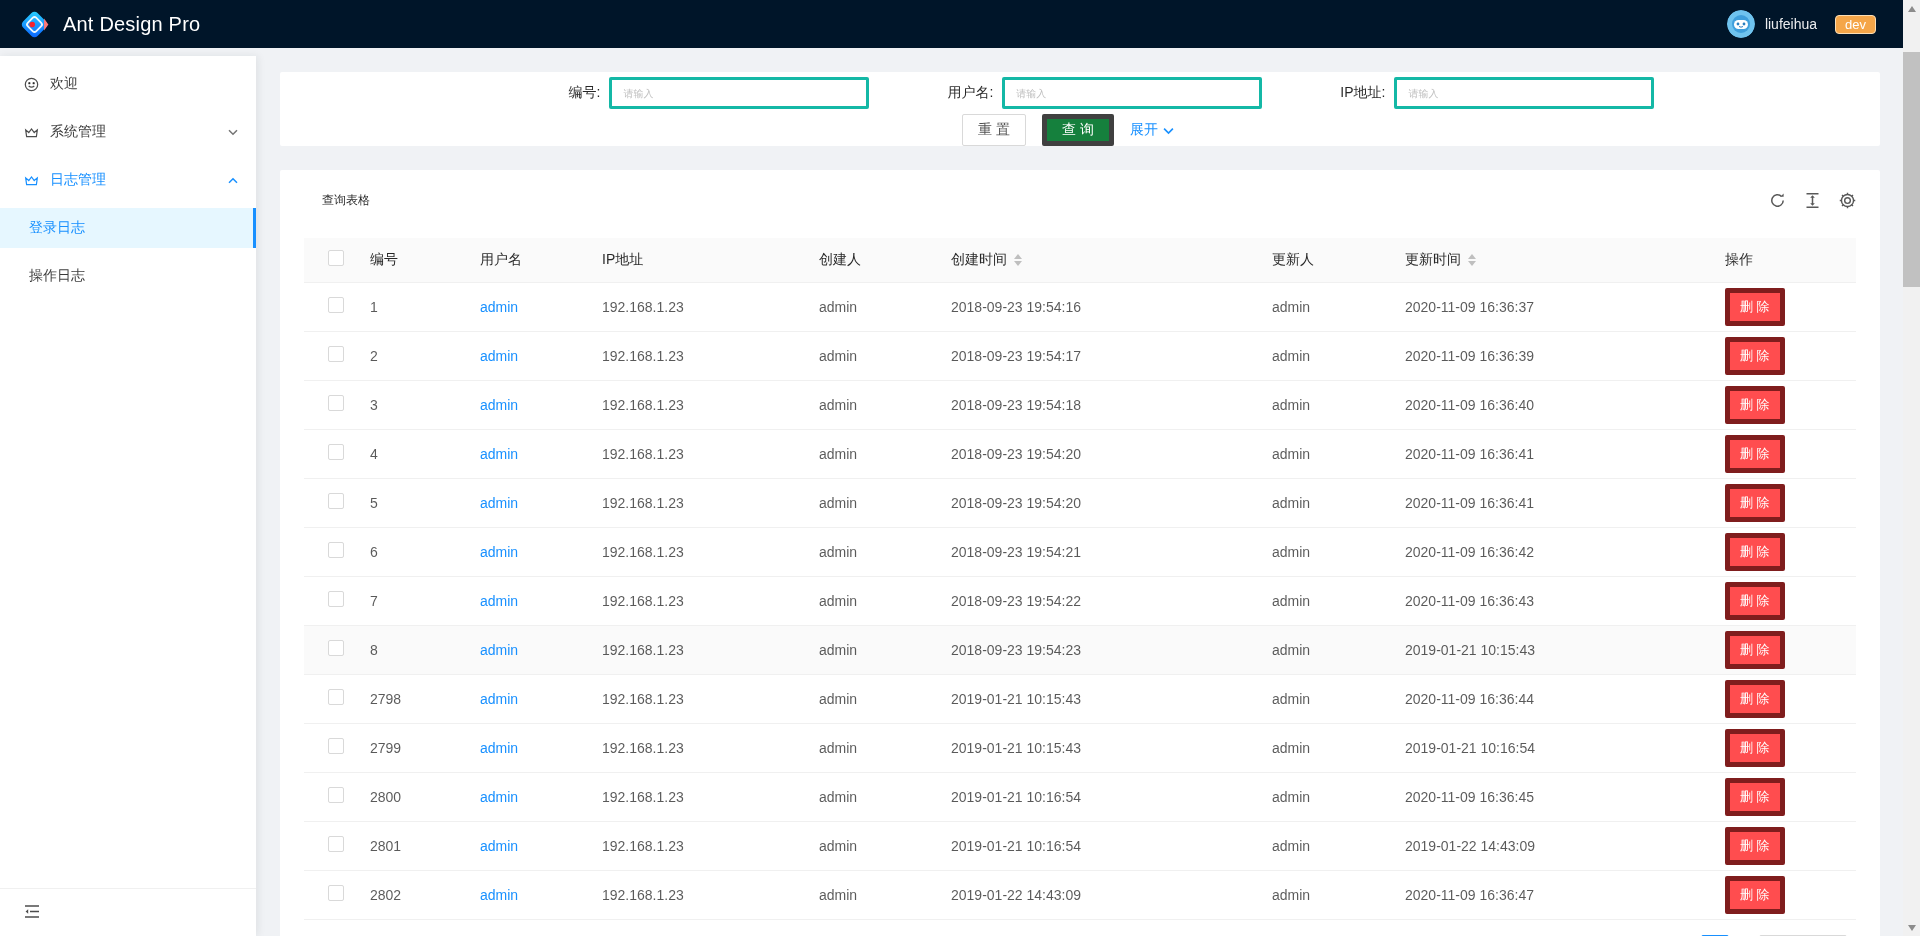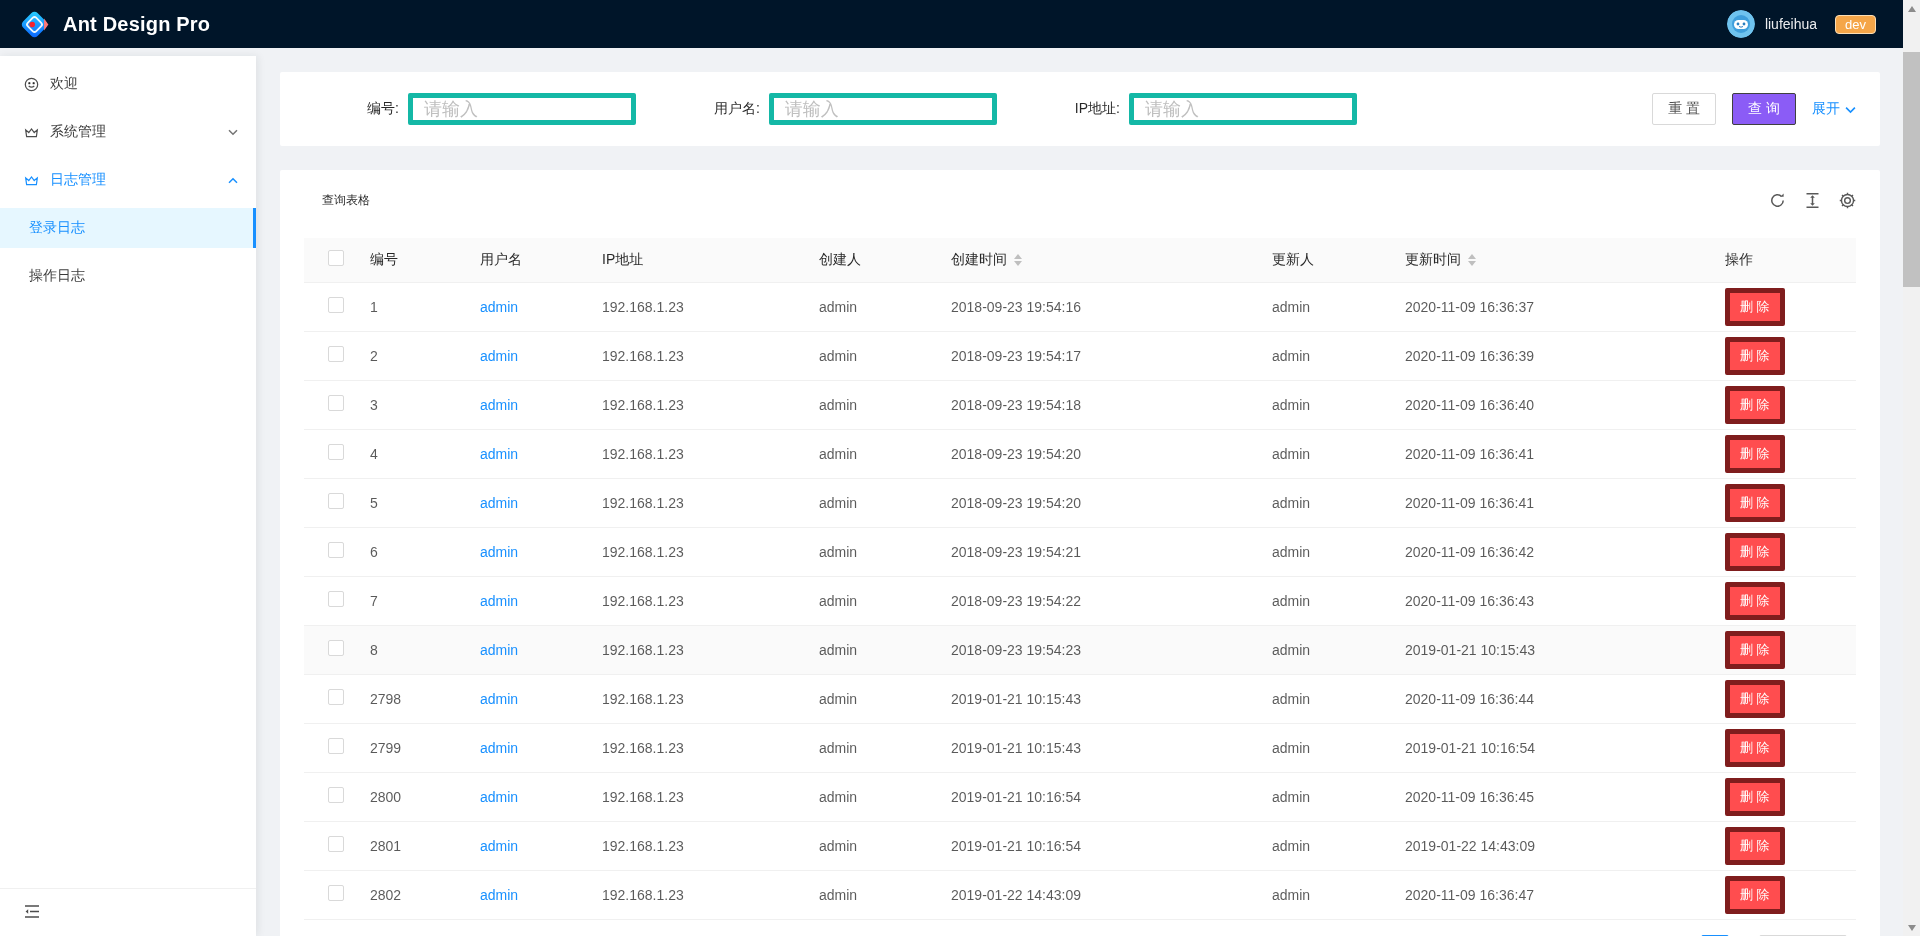--- a/index.html
+++ b/index.html
@@ -4,21 +4,21 @@
 <style>
   * { margin:0; padding:0; box-sizing:border-box; }
   html,body { width:1920px; height:936px; overflow:hidden; background:#f0f2f5;
     font-family:"Liberation Sans","DejaVu Sans",sans-serif; font-size:14px; color:rgba(0,0,0,.65); }
 
   
   .topbar { position:absolute; left:0; top:0; width:1920px; height:48px; background:#001529;
     display:flex; align-items:center; justify-content:space-between; padding:0 44px 0 18px; z-index:10; }
   .brand { display:flex; align-items:center; gap:12px; }
   .brand svg { display:block; }
-  .app-title { color:#fff; font-size:20px; font-weight:700; letter-spacing:.2px; }
+  .app-title { color:#fff; font-size:20px; font-weight:400; letter-spacing:.2px; }
   .userbox { display:flex; align-items:center; gap:10px; }
   .avatar { width:28px; height:28px; border-radius:50%; overflow:hidden; display:block; }
   .user-name { color:rgba(255,255,255,.92); font-size:14px; }
   .env-badge { background:#f5a649; border:1px solid #fcdeb5; color:#fff; font-size:13px;
     padding:1px 9px; border-radius:4px; margin-left:8px; }
 
   
   .sidebar { position:absolute; left:0; top:56px; bottom:0; width:256px; background:#fff;
     box-shadow:2px 0 8px rgba(29,35,41,.08); z-index:5; }
   .menu { padding-top:4px; }
@@ -32,31 +32,31 @@
   .submenu-item.selected { background:#e6f7ff; color:#1890ff; border-right:3px solid #1890ff; }
   .sider-trigger { position:absolute; left:0; right:0; bottom:0; height:48px; border-top:1px solid #f0f0f0;
     display:flex; align-items:center; padding-left:24px; color:rgba(0,0,0,.70); cursor:pointer; background:#fff; }
 
   
   .content { position:absolute; left:256px; top:48px; right:17px; bottom:0; background:#f0f2f5;
     padding:24px 23px 0 24px; overflow:hidden; }
   .card { background:#fff; border-radius:2px; }
 
   
-  .search-card { height:74px; display:flex; align-items:center; padding:0 24px 0 0; }
+  .search-card { height:74px; display:flex; align-items:center; padding:0 24px 0 0;flex-direction:column; }
   .form-items { display:flex; align-items:center; flex:1; padding-left:87px; gap:78px; }
   .form-item { display:flex; align-items:center; }
   .form-item label { color:rgba(0,0,0,.85); margin-right:9px; white-space:nowrap; }
-  .form-item input { width:228px; height:32px; border:5px solid #14b8a6; border-radius:2px;
-    padding:4px 11px; font-size:18px; color:rgba(0,0,0,.65); outline:none; font-family:inherit; }
+  .form-item input { width:260px; height:32px; border:3px solid #14b8a6; border-radius:2px;
+    padding:4px 11px; font-size:10px; color:rgba(0,0,0,.65); outline:none; font-family:inherit; }
   .form-item input::placeholder { color:#bfbfbf; }
   .form-actions { display:flex; align-items:center; gap:16px; }
   .btn { height:32px; border-radius:2px; font-size:14px; cursor:pointer; font-family:inherit; }
   .btn-default { background:#fff; border:1px solid #d9d9d9; color:rgba(0,0,0,.70); padding:0 15px; }
-  .btn-primary { background:#8b5cf6; border:1px solid #404040; color:#fff; padding:0 15px; }
+  .btn-primary { background:#15803d; border:5px solid #404040; color:#fff; padding:0 15px; }
   .expand-link { color:#1890ff; display:flex; align-items:center; gap:5px; cursor:pointer; white-space:nowrap; }
 
   
   .table-card { margin-top:24px; padding-bottom:60px; }
   .table-toolbar { height:60px; display:flex; align-items:center; justify-content:space-between; padding:0 24px; }
   .table-title { font-size:12px; font-weight:500; color:rgba(0,0,0,.85);margin-left:18px; }
   .toolbar-icons { display:flex; align-items:center; gap:18px; color:#595959; }
   .tool-icon { width:17px; height:17px; cursor:pointer; display:flex; }
 
   table.grid { margin:8px 24px; width:1552px; border-collapse:collapse; table-layout:fixed; }

